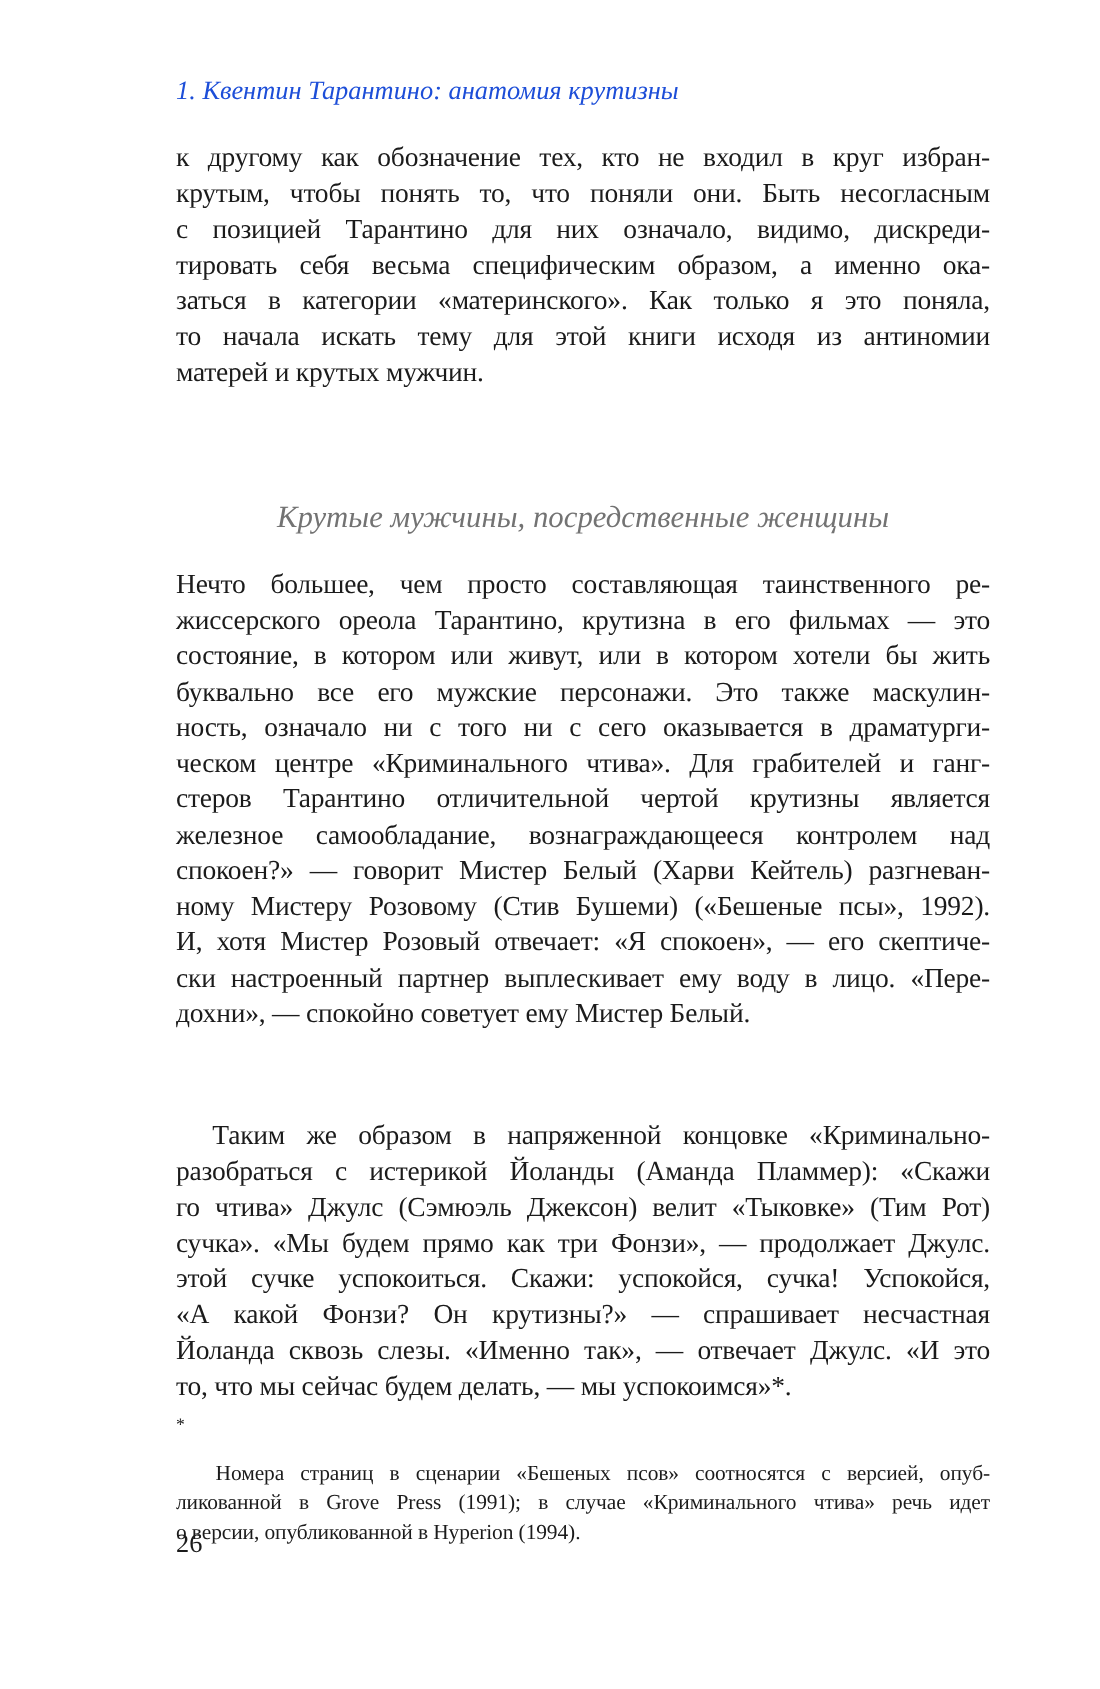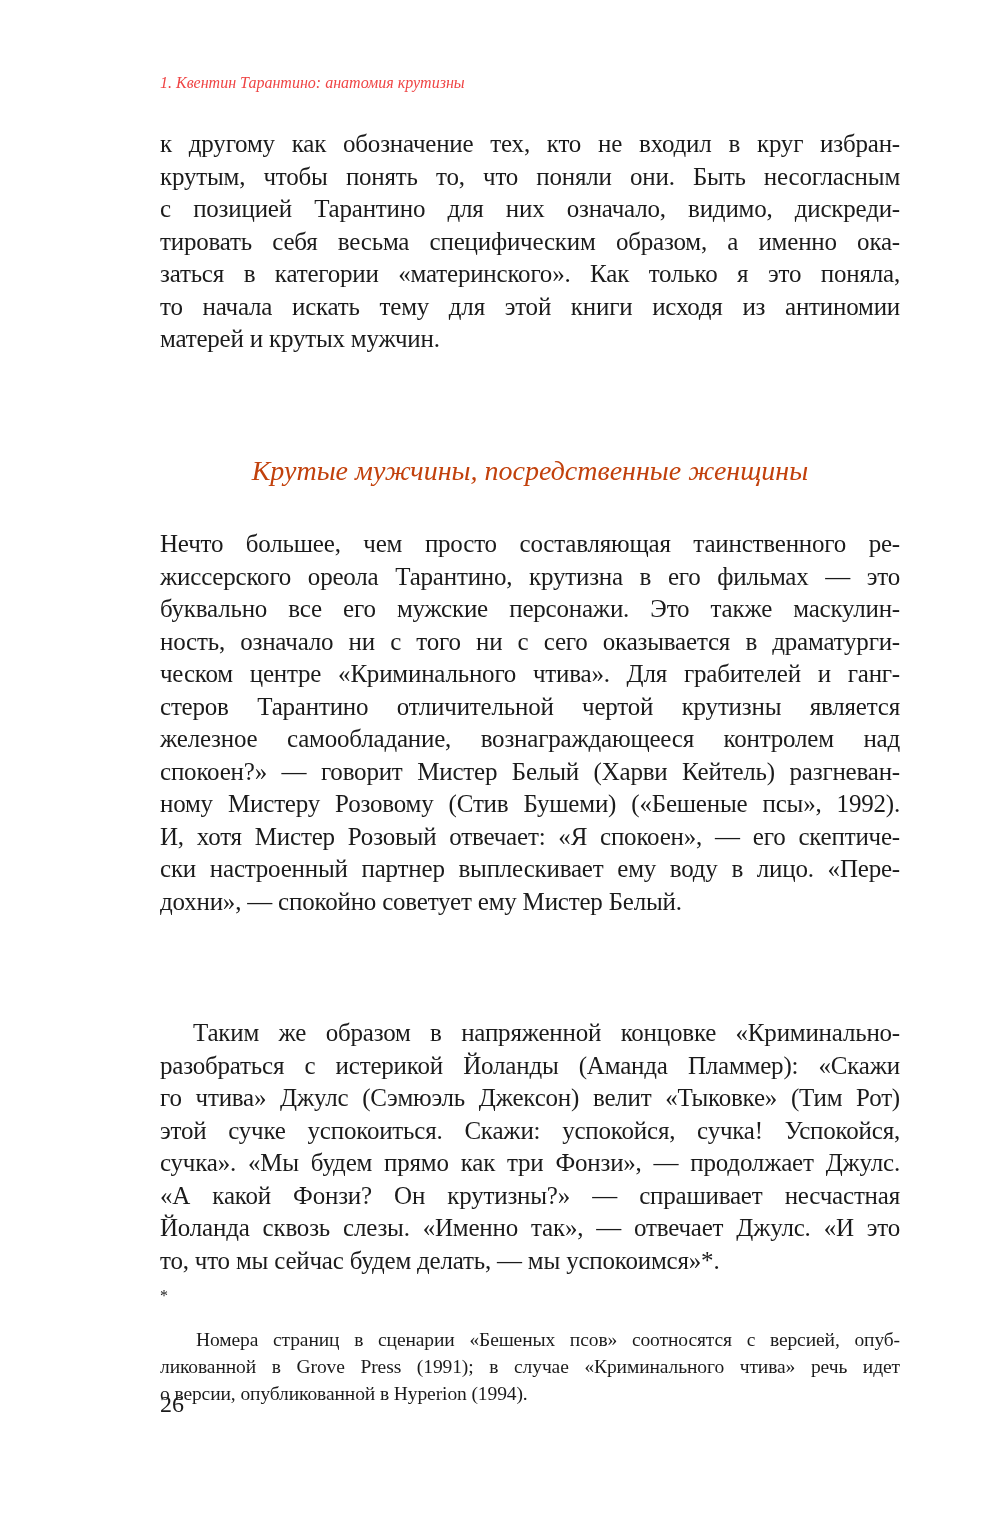--- a/index.html
+++ b/index.html
@@ -15,45 +15,45 @@
     color: #1b1b1b;
     font-family: "Liberation Serif", "DejaVu Serif", serif;
     overflow: hidden;
   }
   .running-header {
     position: absolute;
     top: 70px;
     left: 160px;
     width: 740px;
     font-style: italic;
-    font-size: 16px;
+    font-size: 24px;
     line-height: 26px;
-    color: #ef4444;
+    color: #1d4ed8;
   }
   .textblock {
     position: absolute;
     left: 160px;
     width: 740px;
     font-size: 25px;
     line-height: 32.5px;
     letter-spacing: -0.2px;
   }
   .para-1 { top: 128px; }
-  .para-2 { top: 528px; }
+  .para-2 { top: 516px; }
   .para-3 { top: 977px; }
   .section-heading {
     position: absolute;
     top: 454px;
     left: 160px;
     width: 740px;
     text-align: center;
     font-style: italic;
     font-size: 28px;
     line-height: 34px;
-    color: #c2410c;
+    color: #737373;
   }
   .tline {
     text-align: justify;
     text-align-last: justify;
     white-space: normal;
   }
   .tline-last {
     text-align: right;
     text-align-last: left;
   }
@@ -102,38 +102,39 @@
       <div class="tline">заться в категории «материнского». Как только я это поняла,</div>
       <div class="tline">то начала искать тему для этой книги исходя из антиномии</div>
       <div class="tline tline-last">матерей и крутых мужчин.</div>
     </div>
 
   <div class="section-heading">Крутые мужчины, посредственные женщины</div>
 
   <div class="textblock para-2">
       <div class="tline">Нечто большее, чем просто составляющая таинственного ре-</div>
       <div class="tline">жиссерского ореола Тарантино, крутизна в его фильмах — это</div>
+      <div class="tline">состояние, в котором или живут, или в котором хотели бы жить</div>
       <div class="tline">буквально все его мужские персонажи. Это также маскулин-</div>
       <div class="tline">ность, означало ни с того ни с сего оказывается в драматурги-</div>
       <div class="tline">ческом центре «Криминального чтива». Для грабителей и ганг-</div>
       <div class="tline">стеров Тарантино отличительной чертой крутизны является</div>
       <div class="tline">железное самообладание, вознаграждающееся контролем над</div>
       <div class="tline">спокоен?» — говорит Мистер Белый (Харви Кейтель) разгневан-</div>
       <div class="tline">ному Мистеру Розовому (Стив Бушеми) («Бешеные псы», 1992).</div>
       <div class="tline">И, хотя Мистер Розовый отвечает: «Я спокоен», — его скептиче-</div>
       <div class="tline">ски настроенный партнер выплескивает ему воду в лицо. «Пере-</div>
       <div class="tline tline-last">дохни», — спокойно советует ему Мистер Белый.</div>
     </div>
 
   <div class="textblock para-3">
       <div class="tline tline-indent">Таким же образом в напряженной концовке «Криминально-</div>
       <div class="tline">разобраться с истерикой Йоланды (Аманда Пламмер): «Скажи</div>
       <div class="tline">го чтива» Джулс (Сэмюэль Джексон) велит «Тыковке» (Тим Рот)</div>
+      <div class="tline">сучка». «Мы будем прямо как три Фонзи», — продолжает Джулс.</div>
       <div class="tline">этой сучке успокоиться. Скажи: успокойся, сучка! Успокойся,</div>
-      <div class="tline">сучка». «Мы будем прямо как три Фонзи», — продолжает Джулс.</div>
       <div class="tline">«А какой Фонзи? Он крутизны?» — спрашивает несчастная</div>
       <div class="tline">Йоланда сквозь слезы. «Именно так», — отвечает Джулс. «И это</div>
       <div class="tline tline-last">то, что мы сейчас будем делать, — мы успокоимся»*.</div>
     </div>
 
   <div class="footnote">
     <span class="footnote-marker">*</span>
     <div>
         <div class="tline tline-indent">Номера страниц в сценарии «Бешеных псов» соотносятся с версией, опуб-</div>
         <div class="tline">ликованной в Grove Press (1991); в случае «Криминального чтива» речь идет</div>

